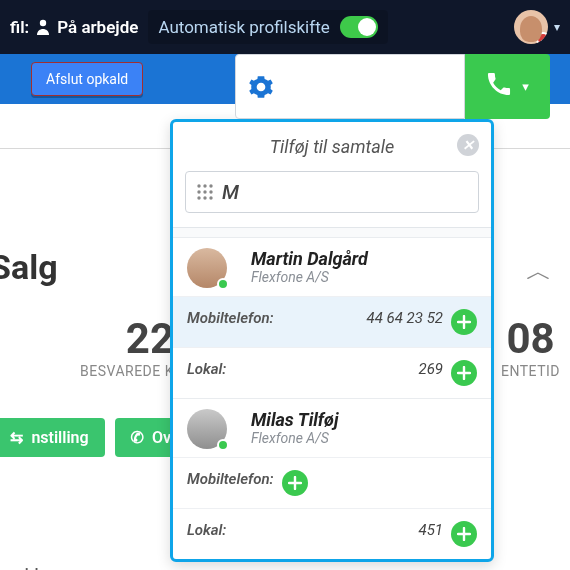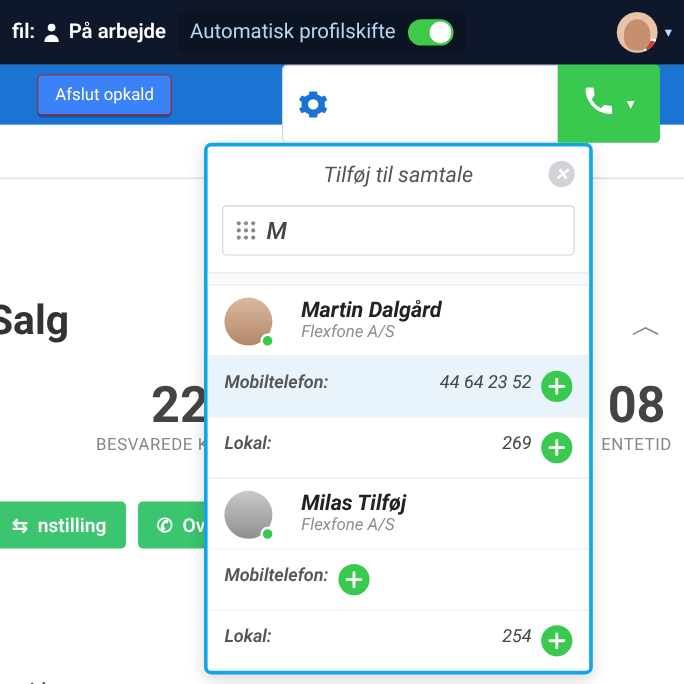--- a/index.html
+++ b/index.html
@@ -257,21 +257,21 @@
         <span class="lbl">Mobiltelefon:</span>
         <span class="add-circle">
           <svg width="14" height="14" viewBox="0 0 14 14">
               <path d="M7 1v12M1 7h12" stroke="#fff" stroke-width="2.4" stroke-linecap="round"></path>
             </svg>
         </span>
       </div>
 
       <div class="row">
         <span class="lbl">Lokal:</span>
-        <span class="val">254</span>
+        <span class="val">451</span>
         <span class="add-circle">
           <svg width="14" height="14" viewBox="0 0 14 14">
               <path d="M7 1v12M1 7h12" stroke="#fff" stroke-width="2.4" stroke-linecap="round"></path>
             </svg>
         </span>
       </div>
 
   </div>
     </div>
 </div>

